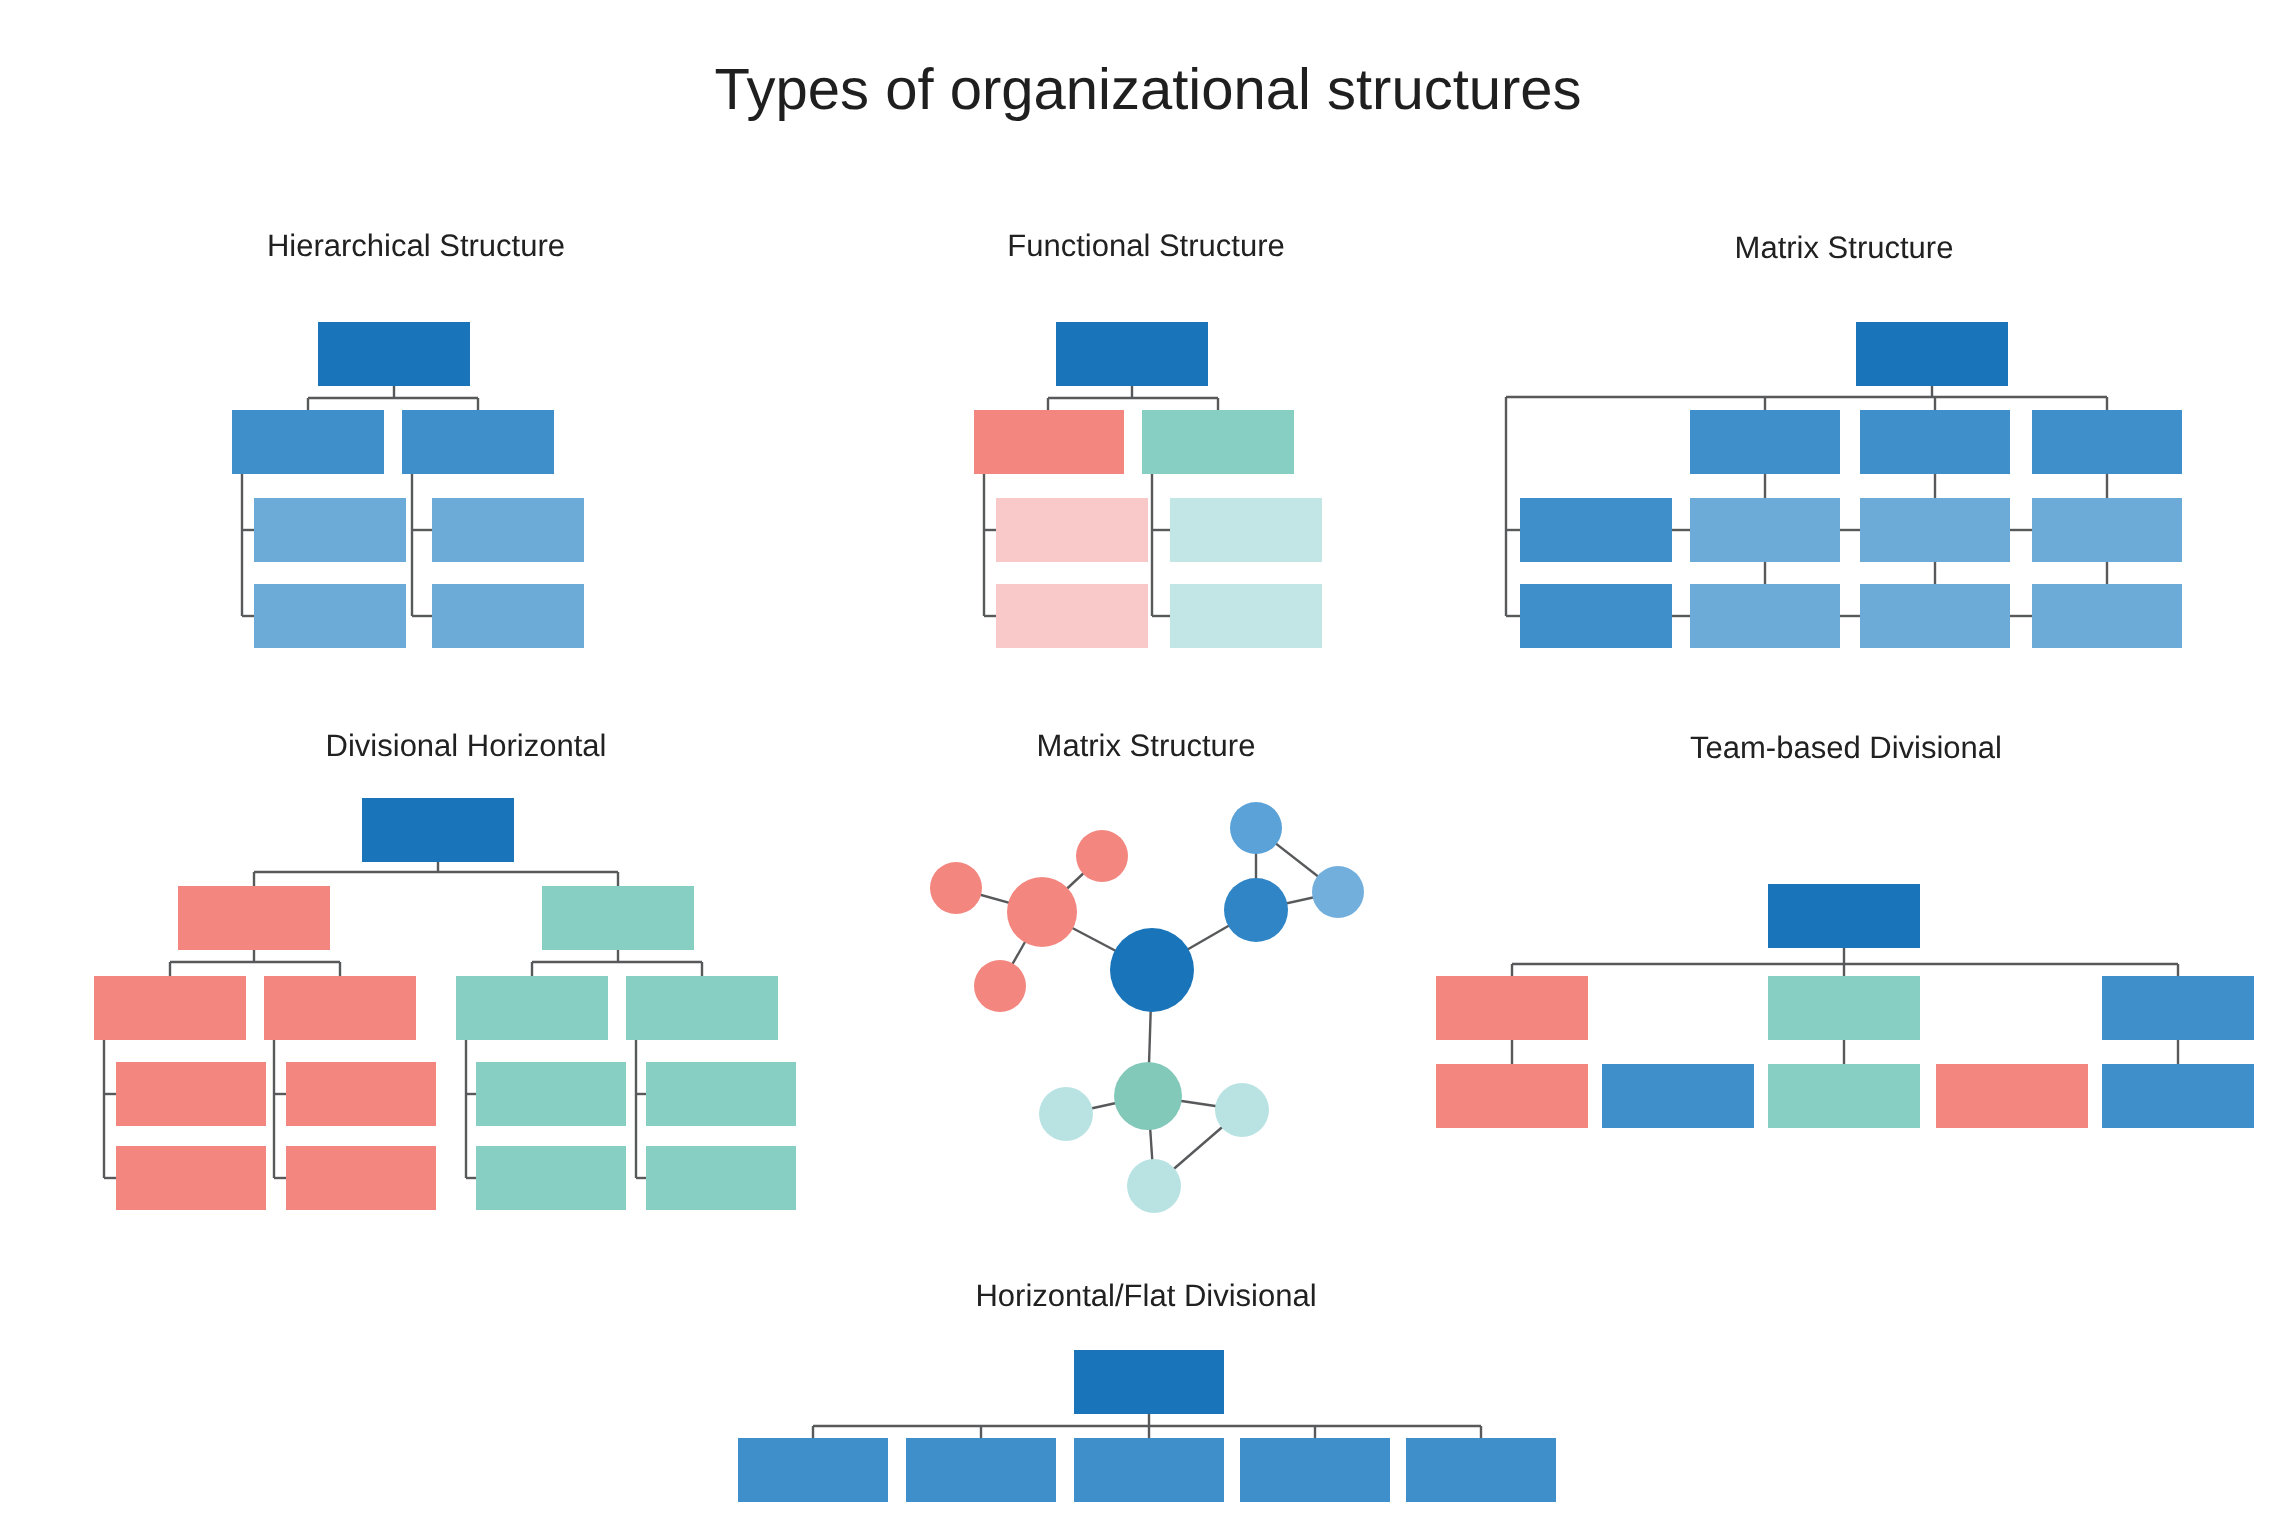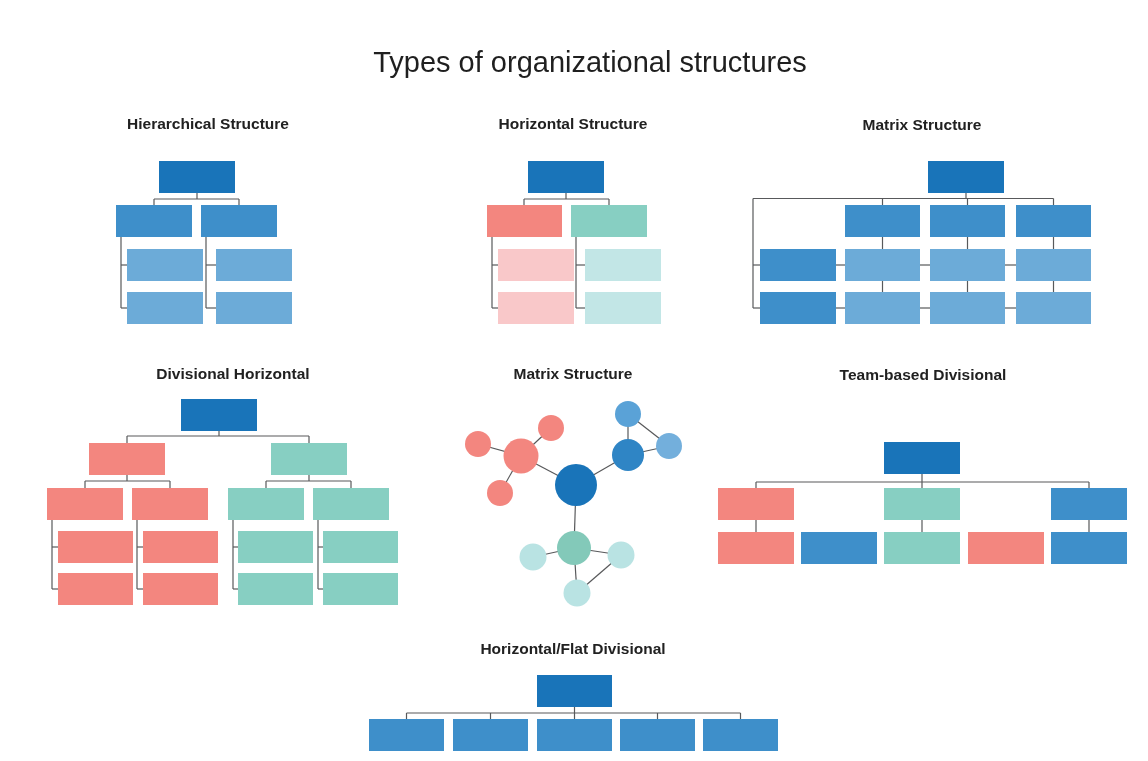--- a/index.html
+++ b/index.html
@@ -2,43 +2,43 @@
 <html><head>
 <meta charset="utf-8">
 <style>
   html,body{margin:0;padding:0;background:#ffffff;}
   .canvas{
     position:relative;width:1148px;height:761px;background:#ffffff;overflow:hidden;
     font-family:"Liberation Sans","DejaVu Sans",sans-serif;
   }
   .main-title{
     position:absolute;left:574px;top:46px;transform:translate(-50%,-50%);
-    margin:16px;font-size:29px;font-weight:400;color:#1f1f1f;white-space:nowrap;
+    margin:0;font-size:29px;font-weight:400;color:#1f1f1f;white-space:nowrap;
   }
   .dlabel{
     position:absolute;transform:translate(-50%,-50%);
-    font-size:15.5px;font-weight:700;color:#212121;white-space:nowrap;
+    font-size:15.5px;font-weight:400;color:#212121;white-space:nowrap;
   }
   .l-hier{left:208px;top:124px}
   .l-func{left:573px;top:124px}
   .l-matrix{left:922px;top:125px}
   .l-div{left:233px;top:374px}
   .l-net{left:573px;top:374px}
   .l-team{left:923px;top:375px}
   .l-flat{left:573px;top:649px}
   .diagram-svg{position:absolute;left:0;top:0;width:1148px;height:761px;}
 </style>
 </head>
 <body>
 
 <div class="canvas">
   <h1 class="main-title">Types of organizational structures</h1>
 
   <div class="dlabel l-hier">Hierarchical Structure</div>
-  <div class="dlabel l-func">Horizontal Structure</div>
+  <div class="dlabel l-func">Functional Structure</div>
   <div class="dlabel l-matrix">Matrix Structure</div>
   <div class="dlabel l-div">Divisional Horizontal</div>
   <div class="dlabel l-net">Matrix Structure</div>
   <div class="dlabel l-team">Team-based Divisional</div>
   <div class="dlabel l-flat">Horizontal/Flat Divisional</div>
 
   <svg class="diagram-svg" viewBox="0 0 1148 761" xmlns="http://www.w3.org/2000/svg">
       <g>
         <line x1="197" y1="193" x2="197" y2="199" stroke="#58595B" stroke-width="1.2"></line>
         <line x1="154" y1="199" x2="239" y2="199" stroke="#58595B" stroke-width="1.2"></line>

